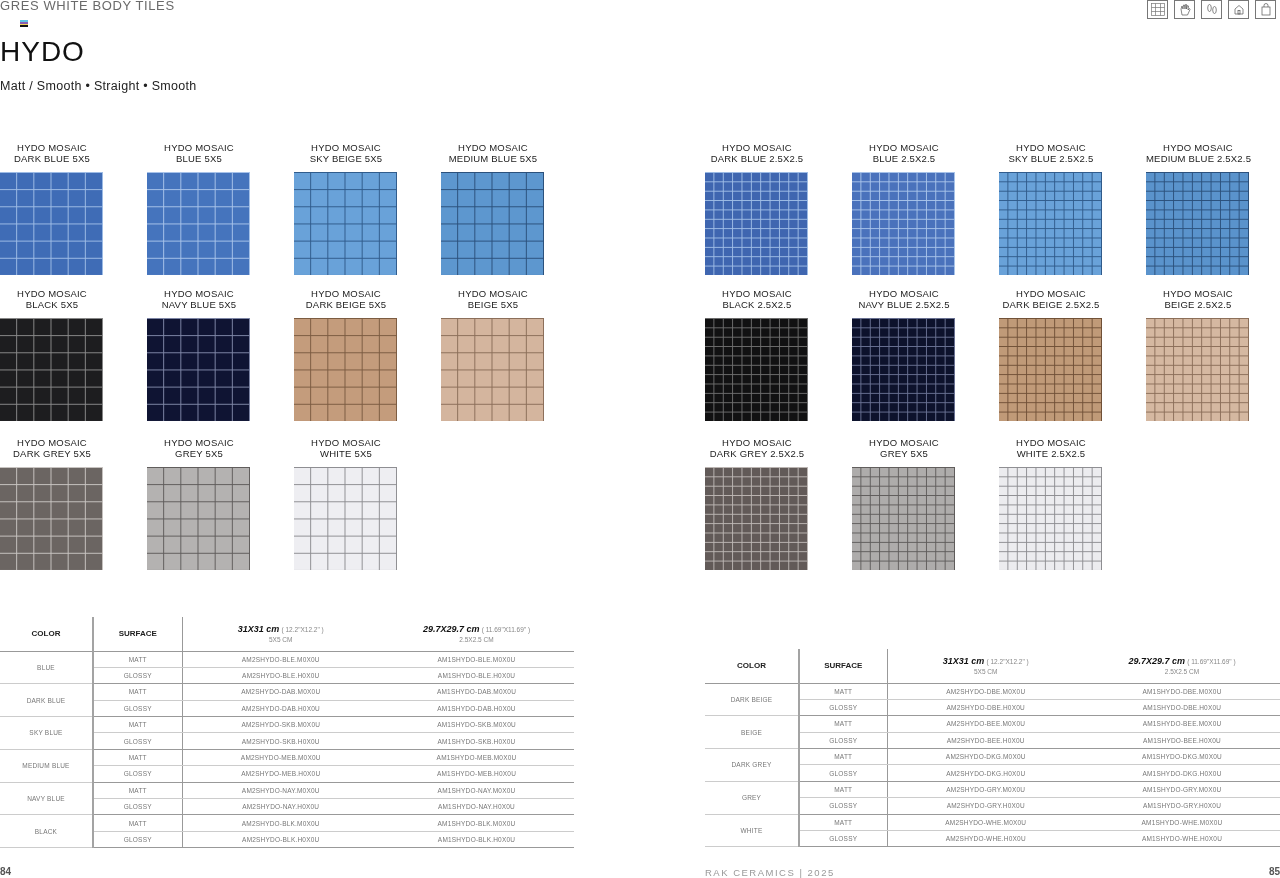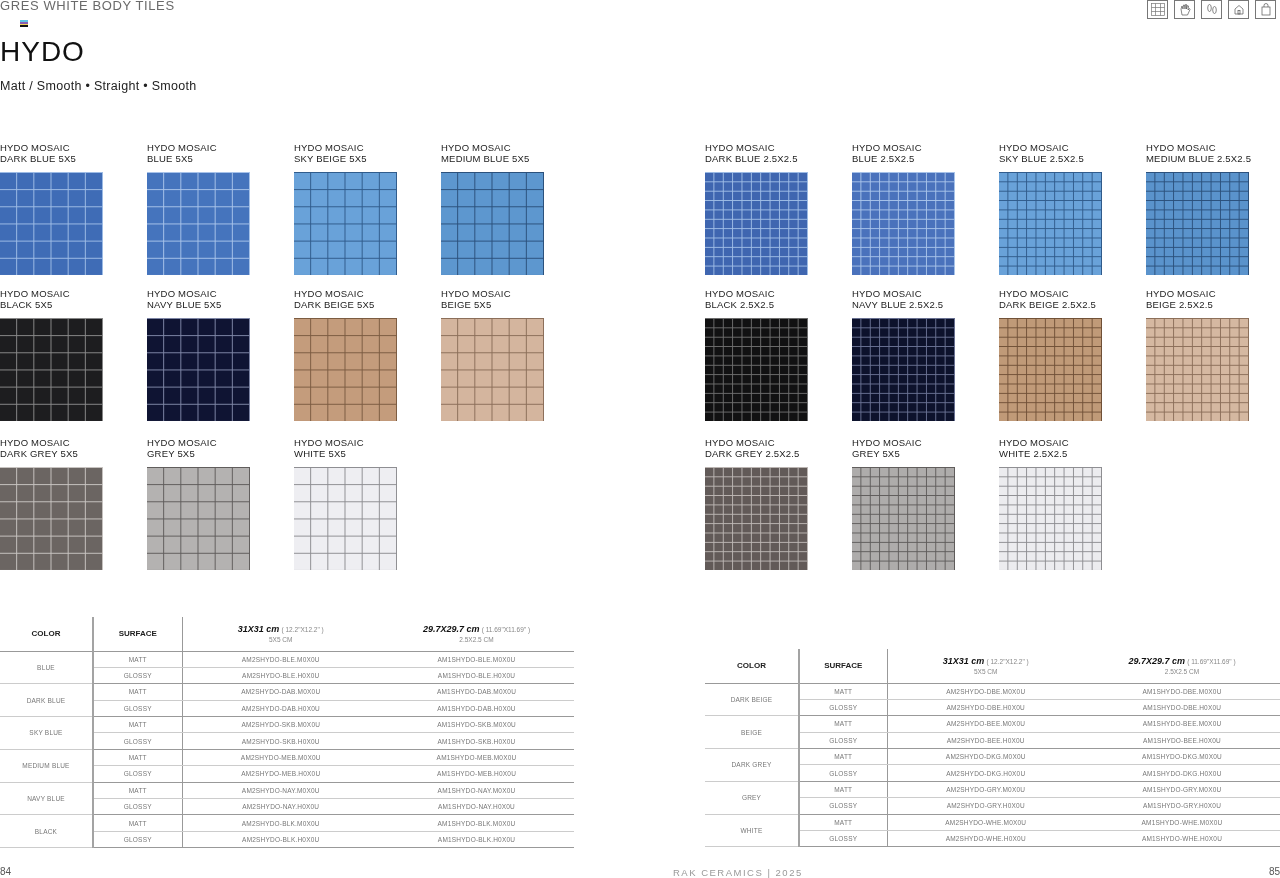--- a/index.html
+++ b/index.html
@@ -9,40 +9,40 @@
   .series-label { position: absolute; left: 0; top: -2px; font-size: 13px; letter-spacing: 0.6px; color: #6a6a6a; }
   .flag { position: absolute; left: 20px; top: 20px; width: 8px; height: 7px; display: flex; flex-direction: column; }
   .flag span { flex: 1; }
   .title { position: absolute; left: 0; top: 36px; font-size: 28px; font-weight: 400; letter-spacing: 1px; color: #111; }
   .subtitle { position: absolute; left: 0; top: 79px; font-size: 12.5px; color: #222; letter-spacing: 0.3px; }
 
   .icons { position: absolute; top: 0; right: 4px; display: flex; gap: 6px; }
   .icon-box { width: 21px; height: 19px; border: 1px solid #777; display: flex; align-items: center; justify-content: center; background: #fff; }
   .icon-box svg { width: 14px; height: 13px; }
 
-  .tile { position: absolute; width: 104px; }
+  .tile { position: absolute; width: 104px; text-align: center; }
   .tile-label { font-size: 9.5px; line-height: 11px; color: #222; letter-spacing: 0.2px; white-space: nowrap; }
   .swatch { margin-top: 8px; width: 103px; height: 103px; position: relative; }
 
   table.spec { position: absolute; border-collapse: collapse; font-size: 6.5px; color: #777; }
   table.spec td, table.spec th { text-align: center; vertical-align: middle; }
   table.spec th { font-size: 8px; font-weight: 700; color: #222; height: 34px; }
   table.spec th .size-main { font-size: 9px; font-weight: 700; color: #111; font-style: italic; }
   table.spec th .size-inch { font-size: 6.5px; font-weight: 400; color: #888; }
   table.spec th .size-sub { display: block; font-size: 6.5px; font-weight: 400; color: #888; margin-top: 2px; }
   table.spec thead tr { border-bottom: 1px solid #999; }
   table.spec td { height: 16.4px; letter-spacing: 0.2px; }
   table.spec tr.row-a td { border-bottom: 1px solid #ccc; }
   table.spec tr.row-b td { border-bottom: 1px solid #999; }
   table.spec td.color-cell { border-bottom: 1px solid #999; }
   table.spec .c1 { border-right: 2px solid #a3a3a3; }
   table.spec .c2 { border-right: 1px solid #999; margin-left: 20px; }
 
-  .page-num { position: absolute; top: 866px; font-size: 10px; color: #555; }
-  .footer-brand { position: absolute; left: 673px; top: 867px; font-size: 9.5px; letter-spacing: 1.5px; color: #999; }
+  .page-num { position: absolute; top: 866px; font-size: 10px; color: #555; font-weight: bold; }
+  .footer-brand { position: absolute; left: 705px; top: 867px; font-size: 9.5px; letter-spacing: 1.5px; color: #999; }
 </style>
 </head>
 <body>
 
 <div class="series-label">GRES WHITE BODY TILES</div>
 <div class="flag">
   <span style="background:#5fc3e6"></span>
   <span style="background:#8a5db0"></span>
   <span style="background:#f3d35a"></span>
   <span style="background:#111"></span>

